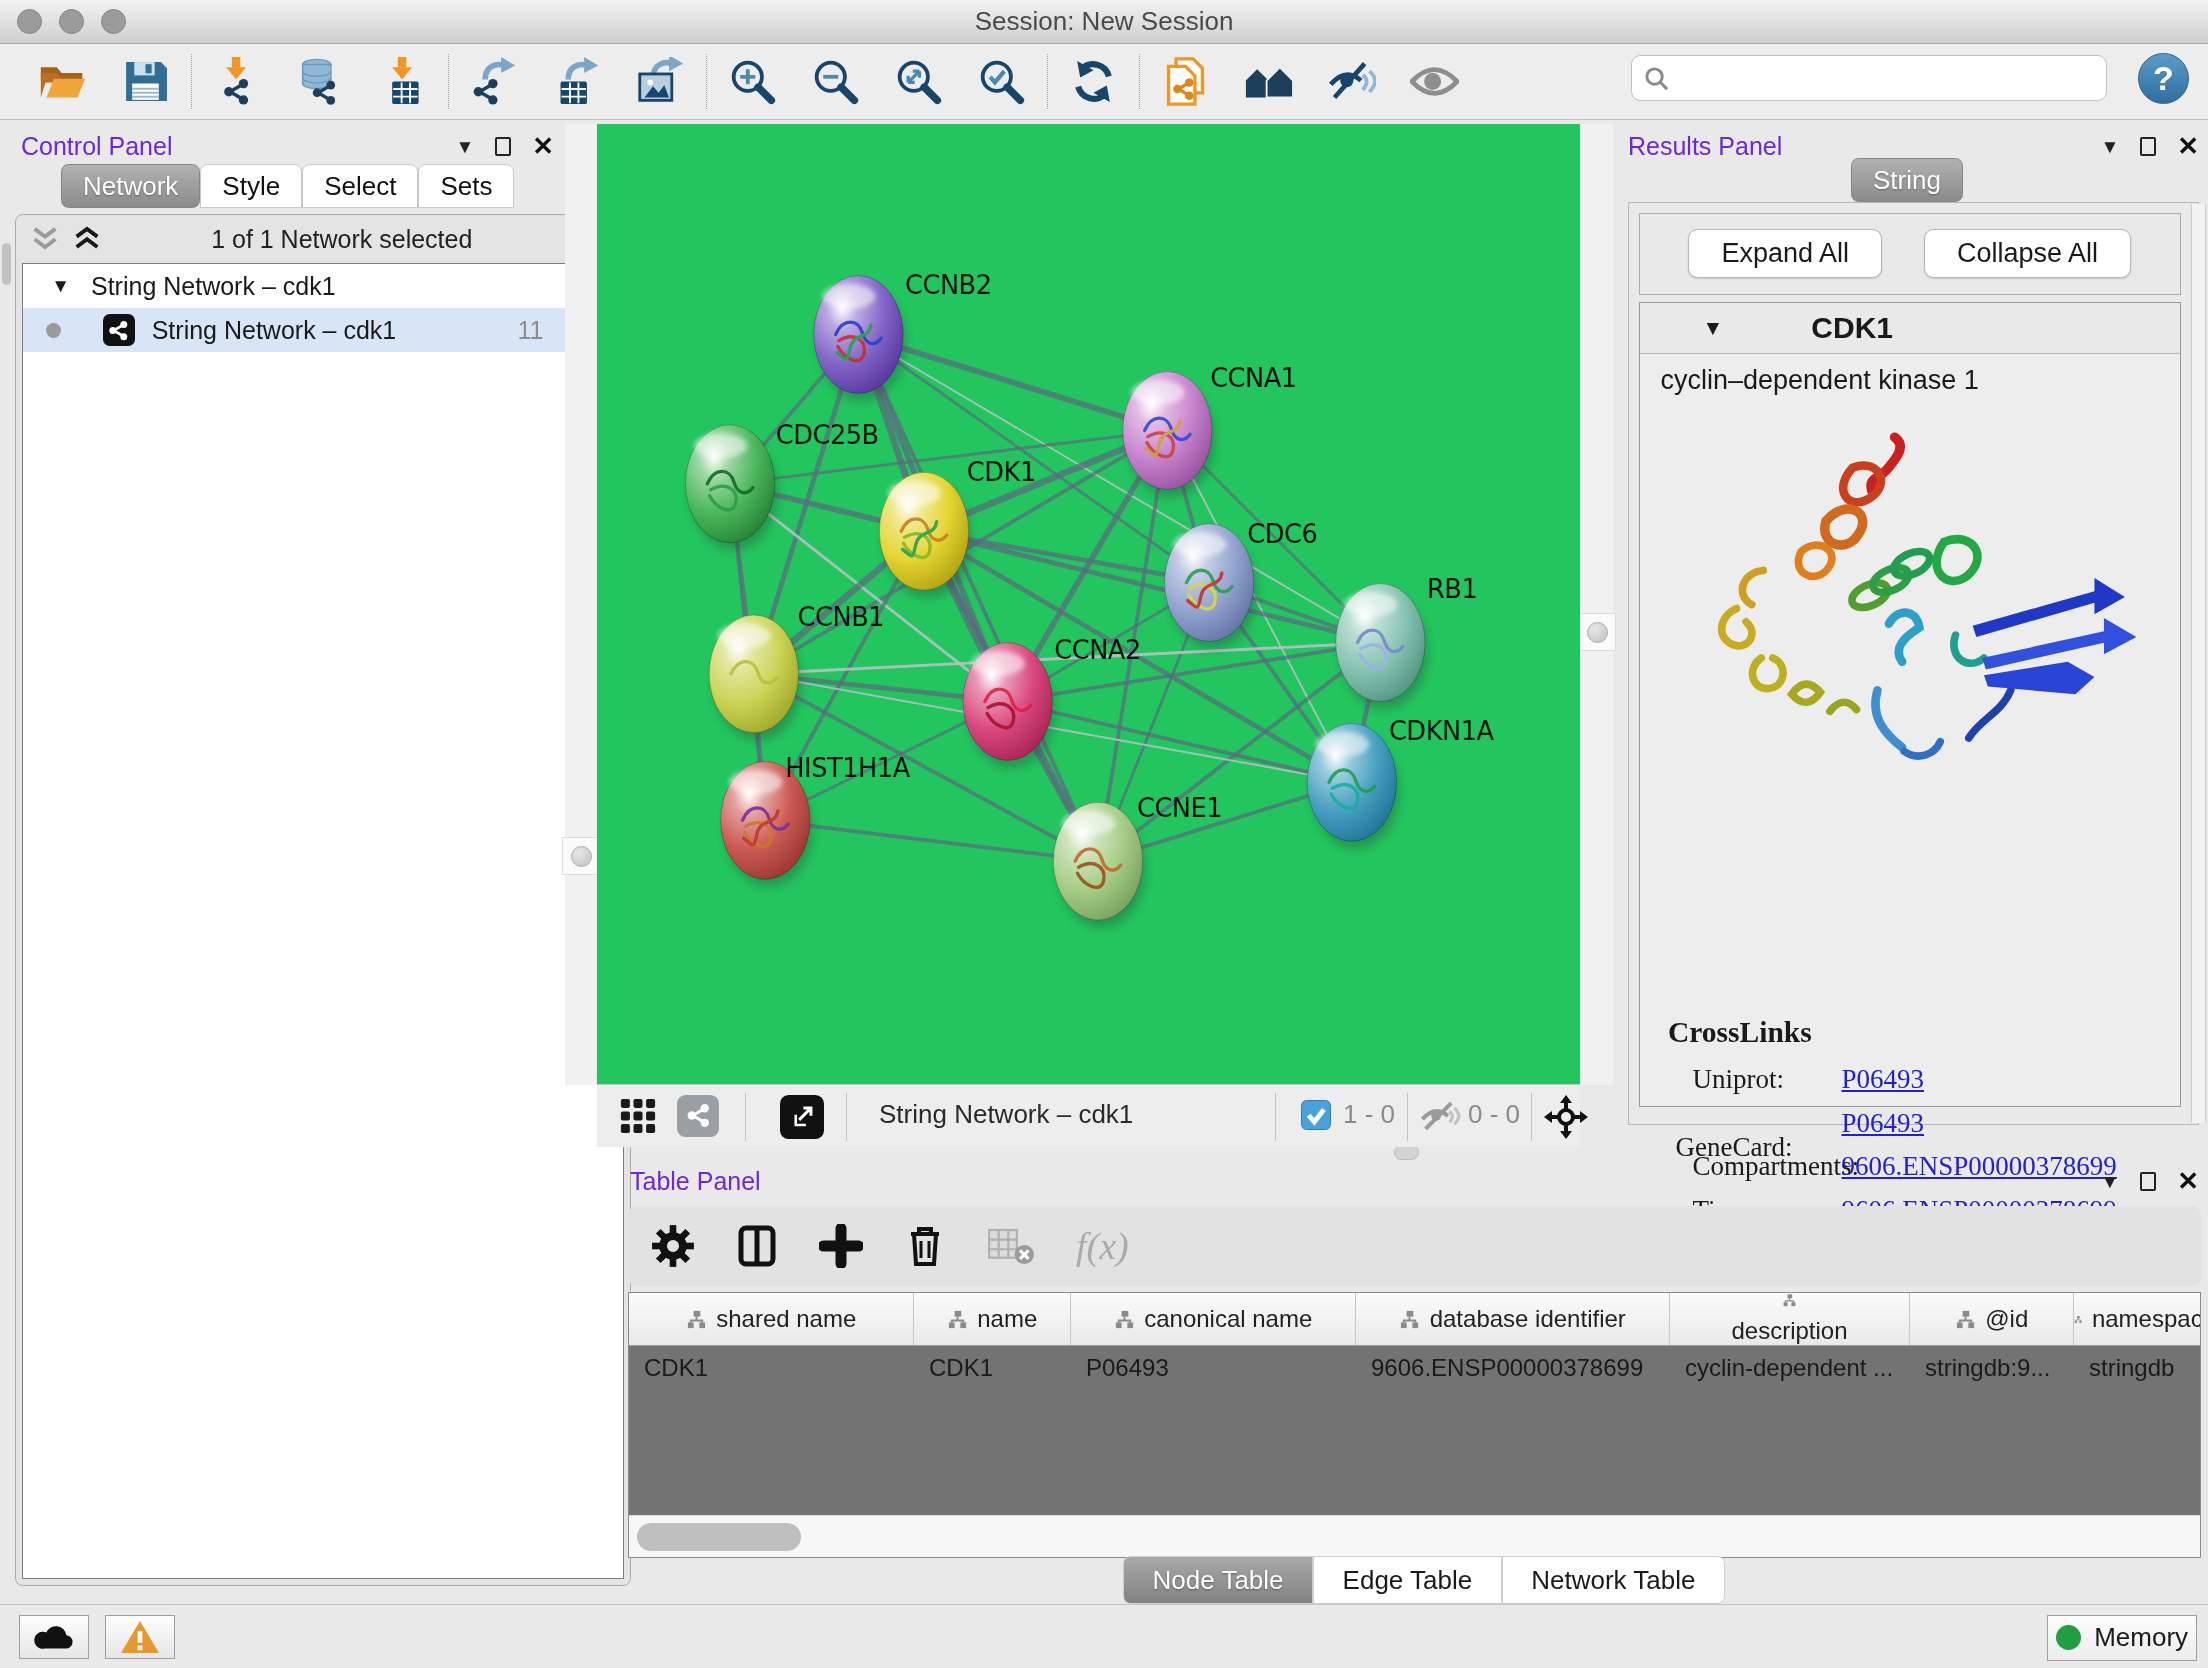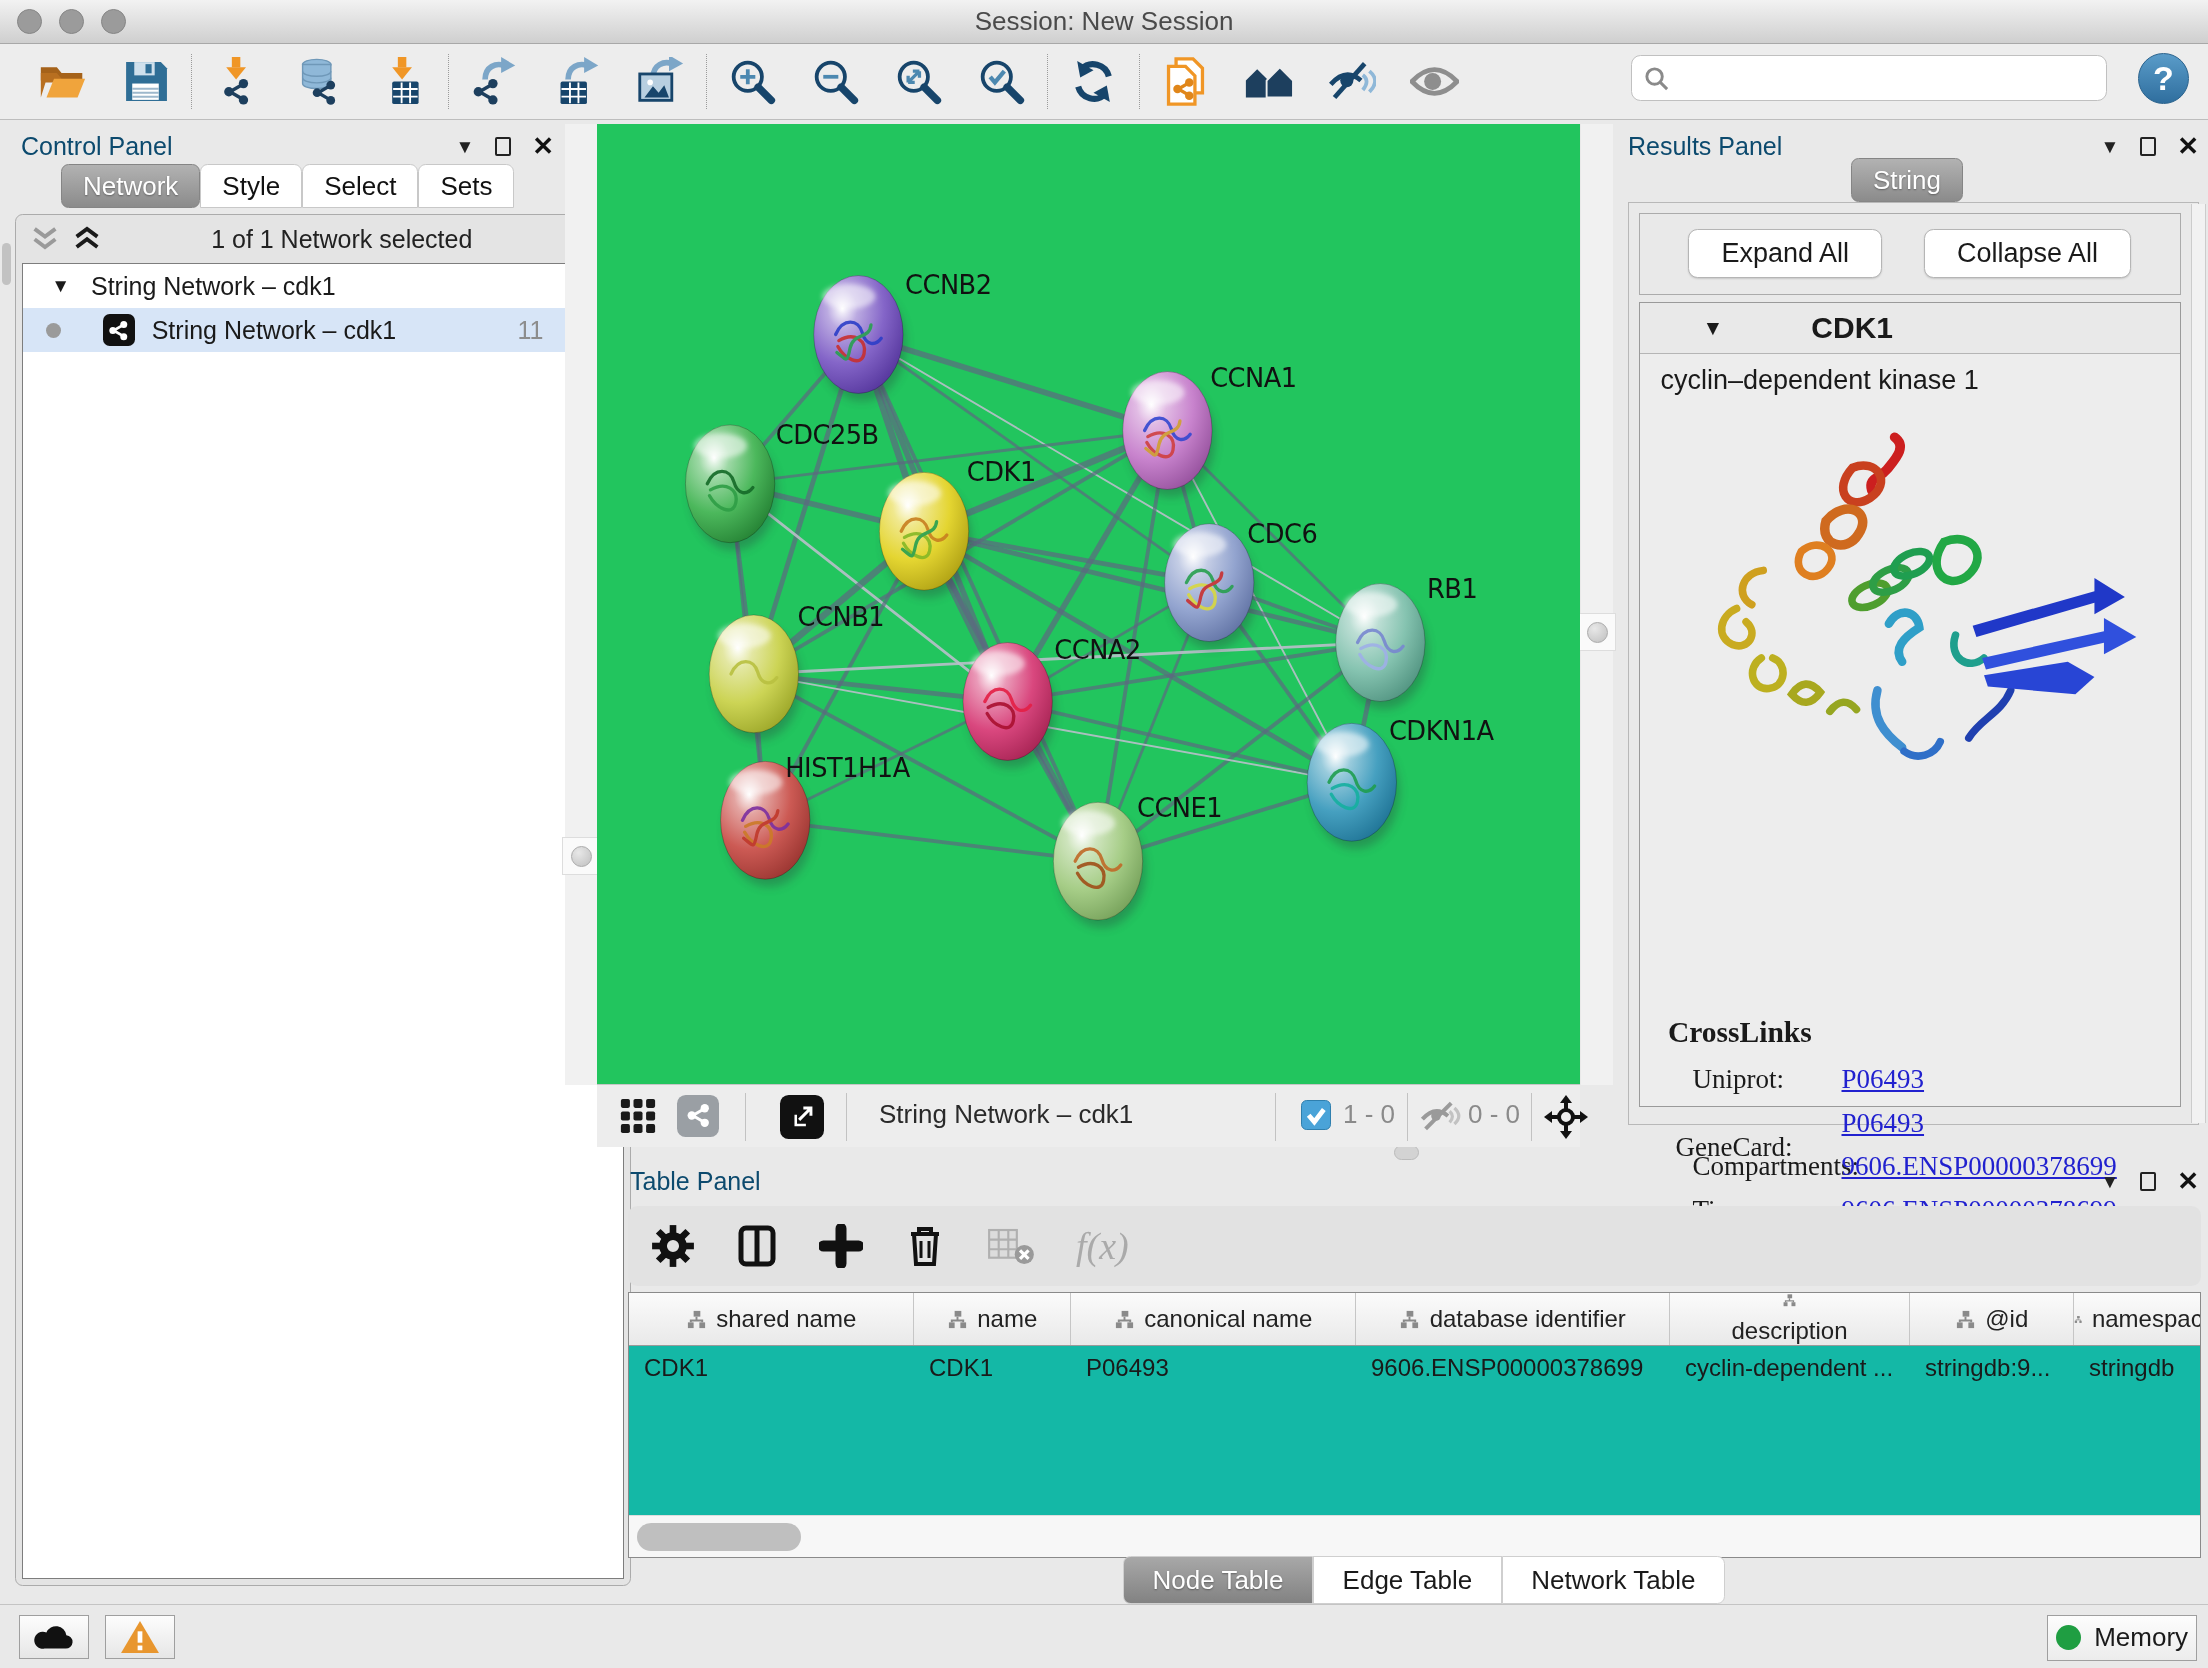--- a/index.html
+++ b/index.html
@@ -20,21 +20,21 @@
   .ticon { width:49px; height:49px; margin-right:34px; flex:none; }
   .tsep { width:0; height:55px; border-left:1.9px dotted #9a9a9a; margin:0 21px 0 -13.3px; flex:none; margin-right:21px; }
   .searchwrap { position:absolute; left:1631px; top:55px; width:476px; height:46px; background:#fff;
     border:1.9px solid #c0c0c0; border-radius:9.5px; display:flex; align-items:center; padding-left:11.4px; }
   .searchwrap input { border:none; outline:none; font-size:25px; width:409px; background:transparent; }
   .helpbtn { position:absolute; left:2138px; top:53px; width:51px; height:51px; border-radius:50%;
     background:linear-gradient(#5a9cc9,#2f6e9e); border:1.9px solid #28618c; color:#fff;
     font-size:34px; font-weight:bold; text-align:center; line-height:48px; }
 
   
-  .panel-title { font-size:25px; color:#0c4a6e; }
+  .panel-title { font-size:25px; color:#6d28d9; }
   .ph-icons { display:flex; align-items:center; gap:21px; }
   .ph-caret { font-size:19px; color:#222; }
   .ph-float { width:16px; height:19px; border:2.9px solid #222; border-radius:1.9px; }
   .ph-close { font-size:26px; font-weight:bold; color:#111; }
 
   .tabbtn { font-size:26px; padding:5.7px 21px; background:#fff; border:1px solid #c8c8c8;
     border-radius:7.6px 7.6px 0 0; color:#111; }
   .tabbtn.sel { background:linear-gradient(#b2b2b2,#8b8b8b); color:#fff; border:1px solid #858585; border-radius:7.6px; text-shadow:0 1px 1.9px rgba(0,0,0,.35); }
 
   
@@ -78,21 +78,21 @@
   .xl-row { font-family:"Liberation Serif",serif; font-size:27px; position:absolute; }
   .xl-link { color:#2121cf; text-decoration:underline; }
   .rp-scroll { left:2191px; top:204px; width:15px; height:919px; background:#f2f2f2; border-left:1px solid #ccc; border-right:1px solid #ccc; }
   .rp-thumb { position:absolute; left:1.9px; top:243px; width:9.5px; height:42px; border-radius:5.7px; background:#c2c2c2; }
 
   
   .tp-header { left:630px; top:1166px; width:1569px; display:flex; justify-content:space-between; align-items:center; }
   .tp-toolbar { left:628px; top:1206px; width:1573px; height:80px; background:#e2e2e2; border-radius:9.5px;
     display:flex; align-items:center; gap:40px; padding-left:23px; }
   .tp-toolbar .ic { width:44px; height:44px; }
-  .tablebox { left:628px; top:1292px; width:1573px; height:266px; border:1.9px solid #8a8a8a; background:#14b8a6; overflow:hidden; }
+  .tablebox { left:628px; top:1292px; width:1573px; height:266px; border:1.9px solid #8a8a8a; background:#737373; overflow:hidden; }
   .thead { display:flex; height:53px; background:linear-gradient(#fbfbfb,#e9e9e9); border-bottom:1.9px solid #9a9a9a; }
   .th { display:flex; align-items:center; justify-content:center; gap:9.5px; font-size:24px; color:#222;
     border-right:1px solid #c6c6c6; flex:none; overflow:hidden; white-space:nowrap; }
   .trow { display:flex; height:44px; }
   .td { font-size:24px; padding:7.6px 0 0 15px; flex:none; overflow:hidden; white-space:nowrap; }
   .hscroll { position:absolute; left:0; right:0; bottom:0; height:42px; background:#f7f7f7; border-top:1px solid #ddd; }
   .hthumb { position:absolute; left:7.6px; top:6.7px; width:164px; height:28.5px; background:#bfbfbf; border-radius:14.3px; }
   .tp-tabs { left:1123px; top:1556px; display:flex; }
   .tp-tab { font-size:26px; padding:7.6px 28.5px; background:#fff; border:1px solid #cfcfcf; }
   .tp-tab.sel { background:linear-gradient(#a8a8a8,#828282); color:#fff; border-radius:7.6px 0 0 7.6px; text-shadow:0 1px 1.9px rgba(0,0,0,.35); }

